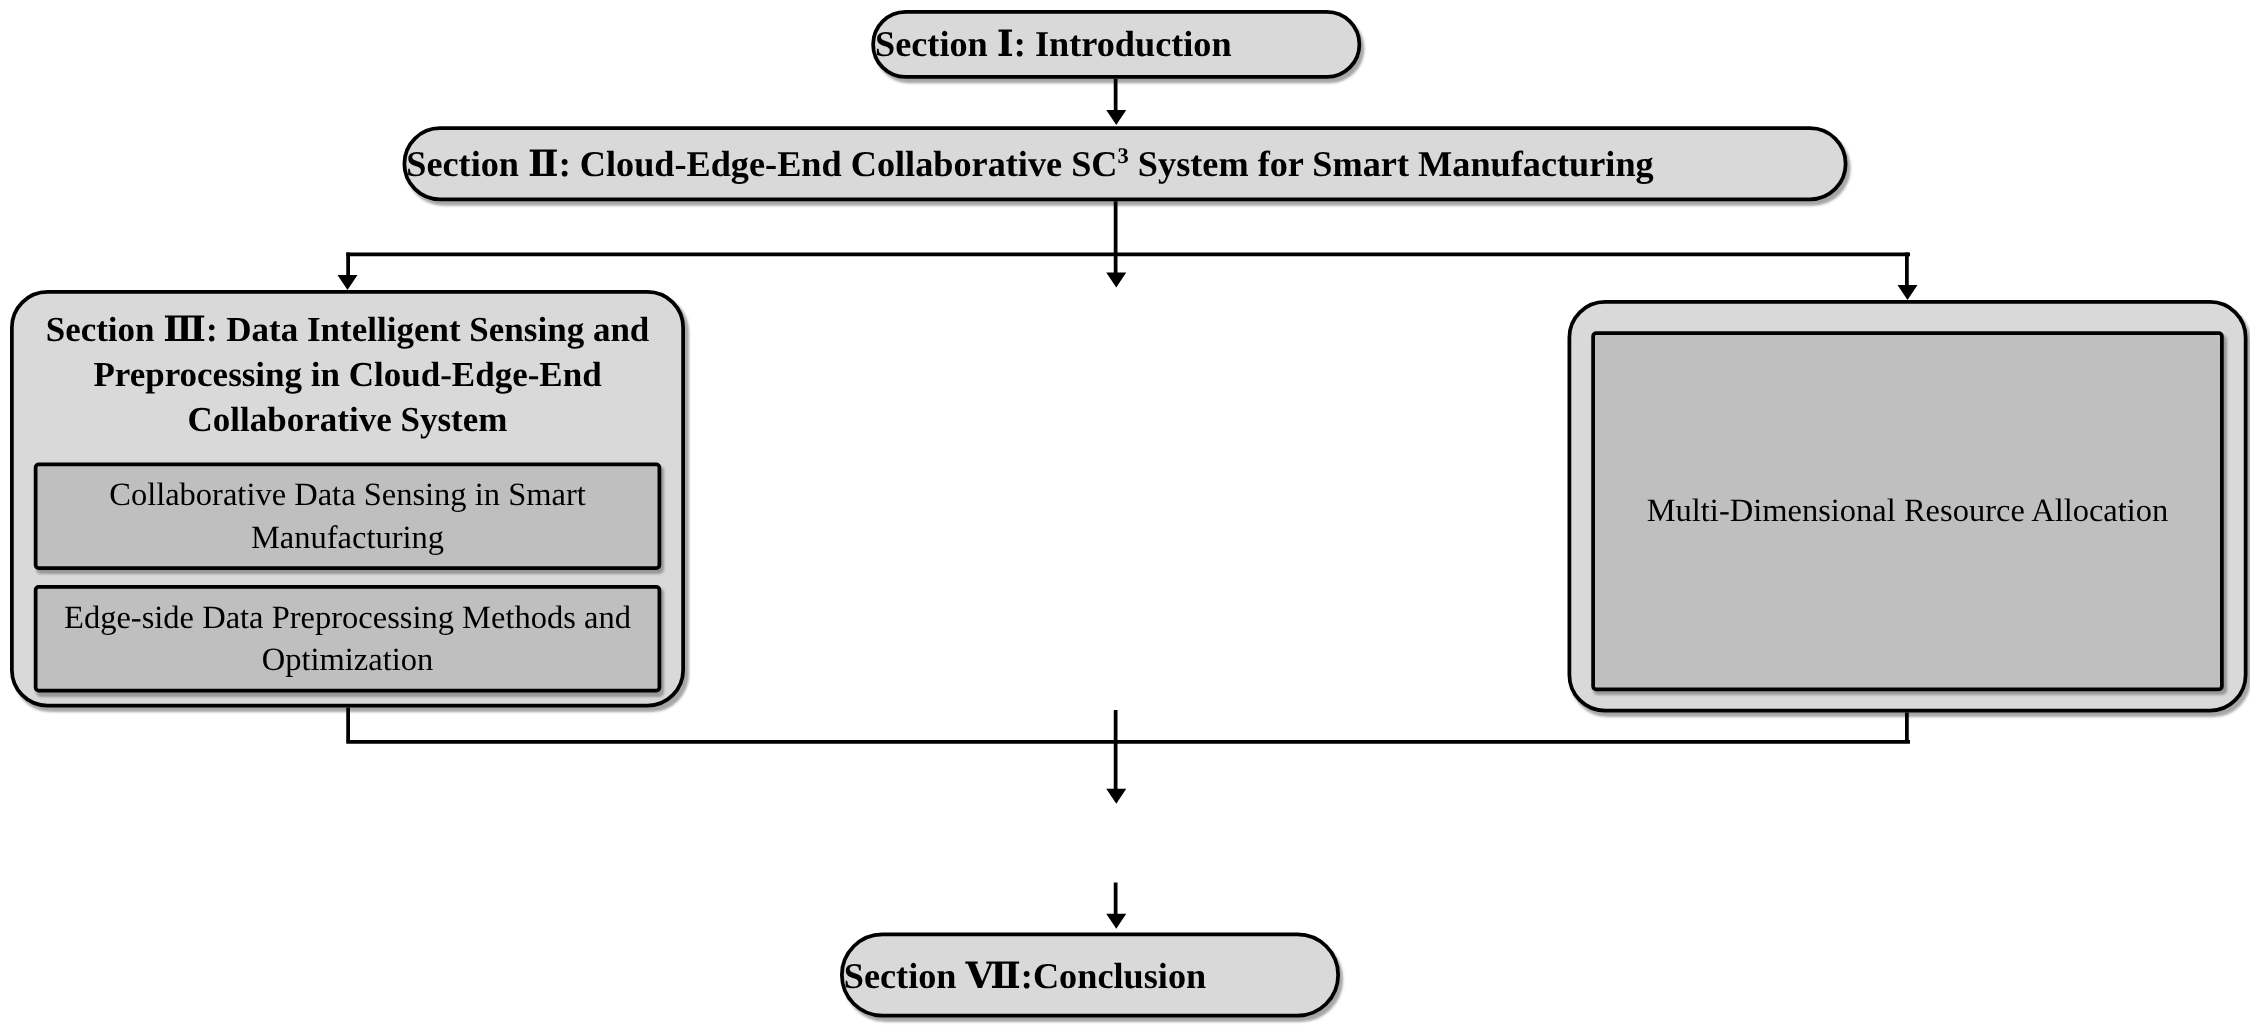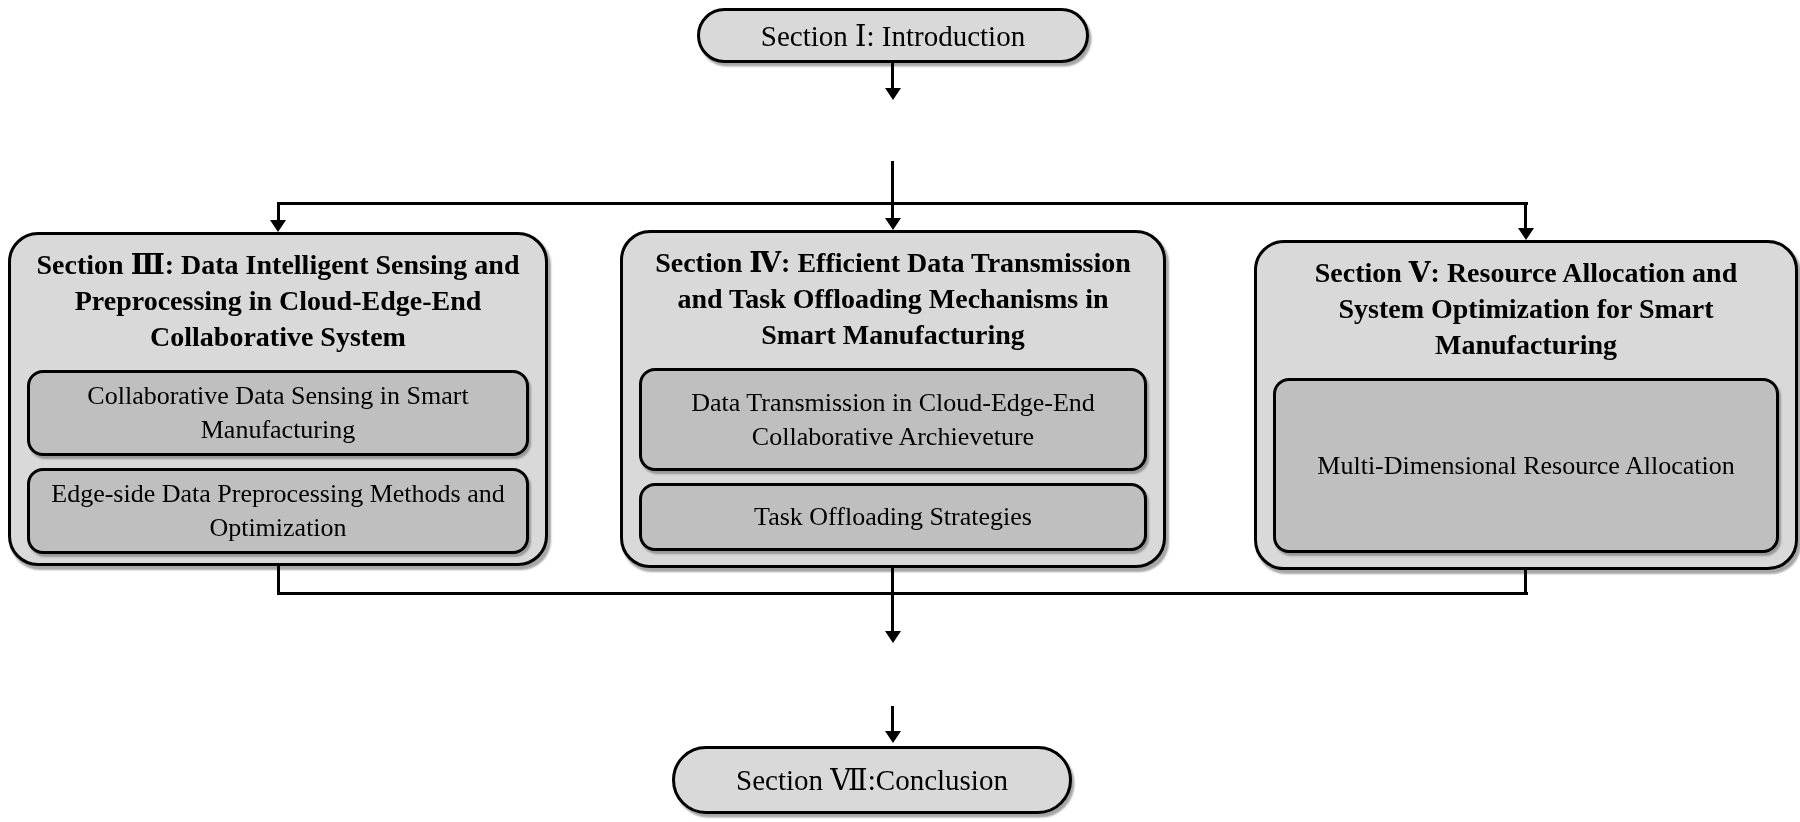--- a/index.html
+++ b/index.html
@@ -14,23 +14,23 @@
     position:relative;
     width:1800px;height:822px;
     background:var(--bg);
     overflow:hidden;
   }
   
   .pill{
     position:absolute;
     background:var(--node-fill);
     border:3px solid var(--line);
-    display:flex;align-items:center;justify-content:center;
+    display:flex;align-items:center;
     text-align:center;
-    font-weight:normal;
+    font-weight:bold;
     box-shadow:2.5px 3.5px 2px rgba(0,0,0,0.35);
     box-sizing:border-box;
   }
   .container{
     position:absolute;
     background:var(--node-fill);
     border:3px solid var(--line);
     border-radius:30px;
     box-shadow:2.5px 3.5px 2px rgba(0,0,0,0.35);
     box-sizing:border-box;
@@ -41,21 +41,21 @@
     font-weight:bold;
     font-size:28px;
     line-height:1.28;
     text-align:center;
     flex:none;
     margin:2px 0 4px 0;
   }
   .sub{
     background:var(--sub-fill);
     border:3px solid var(--line);
-    border-radius:16px;
+    border-radius:4px;
     box-shadow:2px 3px 2px rgba(0,0,0,0.3);
     box-sizing:border-box;
     display:flex;align-items:center;justify-content:center;
     text-align:center;
     font-size:26px;
     line-height:1.3;
     padding:6px 12px;
     margin-top:12px;
     flex:1 1 auto;
   }
@@ -78,44 +78,43 @@
 
 <div class="stage">
 
   <div class="pill pill-text" style="left:697px;top:8px;width:392px;height:55px;border-radius:28px;">
     <span>Section Ⅰ: Introduction</span>
   </div>
 
   <div class="v-line" style="left:891px;top:63px;height:26px;"></div>
   <div class="arrow-down" style="left:885px;top:88px;"></div>
 
+  <div class="pill pill-text" style="left:322px;top:101px;width:1156px;height:60px;border-radius:30px;">
+    <span>
+      <span>Section Ⅱ: Cloud-Edge-End Collaborative SC</span><sup>3</sup><span> System for Smart Manufacturing</span>
+    </span>
+  </div>
 
   <div class="v-line" style="left:891px;top:161px;height:42px;"></div>
   <div class="h-line" style="left:277px;top:202px;width:1251px;"></div>
   <div class="v-line" style="left:277px;top:202px;height:19px;"></div>
   <div class="arrow-down" style="left:270px;top:220px;"></div>
   <div class="v-line" style="left:891px;top:202px;height:17px;"></div>
   <div class="arrow-down" style="left:885px;top:218px;"></div>
   <div class="v-line" style="left:1524px;top:202px;height:27px;"></div>
   <div class="arrow-down" style="left:1518px;top:228px;"></div>
 
   <div class="container" style="left:8px;top:232px;width:540px;height:334px;">
     <div class="container-title">Section Ⅲ:  Data Intelligent Sensing and Preprocessing in Cloud-Edge-End Collaborative System</div>
     <div class="sub">Collaborative Data Sensing in Smart Manufacturing</div>
     <div class="sub">Edge-side Data Preprocessing Methods and Optimization</div>
   </div>
 
-  <div class="container" style="left:620px;top:230px;width:546px;height:338px;">
-    <div class="container-title">Section Ⅳ:  Efficient Data Transmission and Task Offloading Mechanisms in Smart Manufacturing</div>
-    <div class="sub">Data Transmission in Cloud-Edge-End Collaborative Archieveture</div>
-    <div class="sub">Task Offloading Strategies</div>
-  </div>
 
   <div class="container" style="left:1254px;top:240px;width:544px;height:330px;">
-    <div class="container-title">Section Ⅴ:  Resource Allocation and System Optimization for Smart Manufacturing</div>
     <div class="sub">Multi-Dimensional Resource Allocation</div>
   </div>
 
   <div class="v-line" style="left:277px;top:566px;height:27px;"></div>
   <div class="v-line" style="left:891px;top:568px;height:25px;"></div>
   <div class="v-line" style="left:1524px;top:570px;height:23px;"></div>
   <div class="h-line" style="left:277px;top:592px;width:1251px;"></div>
   <div class="v-line" style="left:891px;top:592px;height:40px;"></div>
   <div class="arrow-down" style="left:885px;top:631px;"></div>
 

